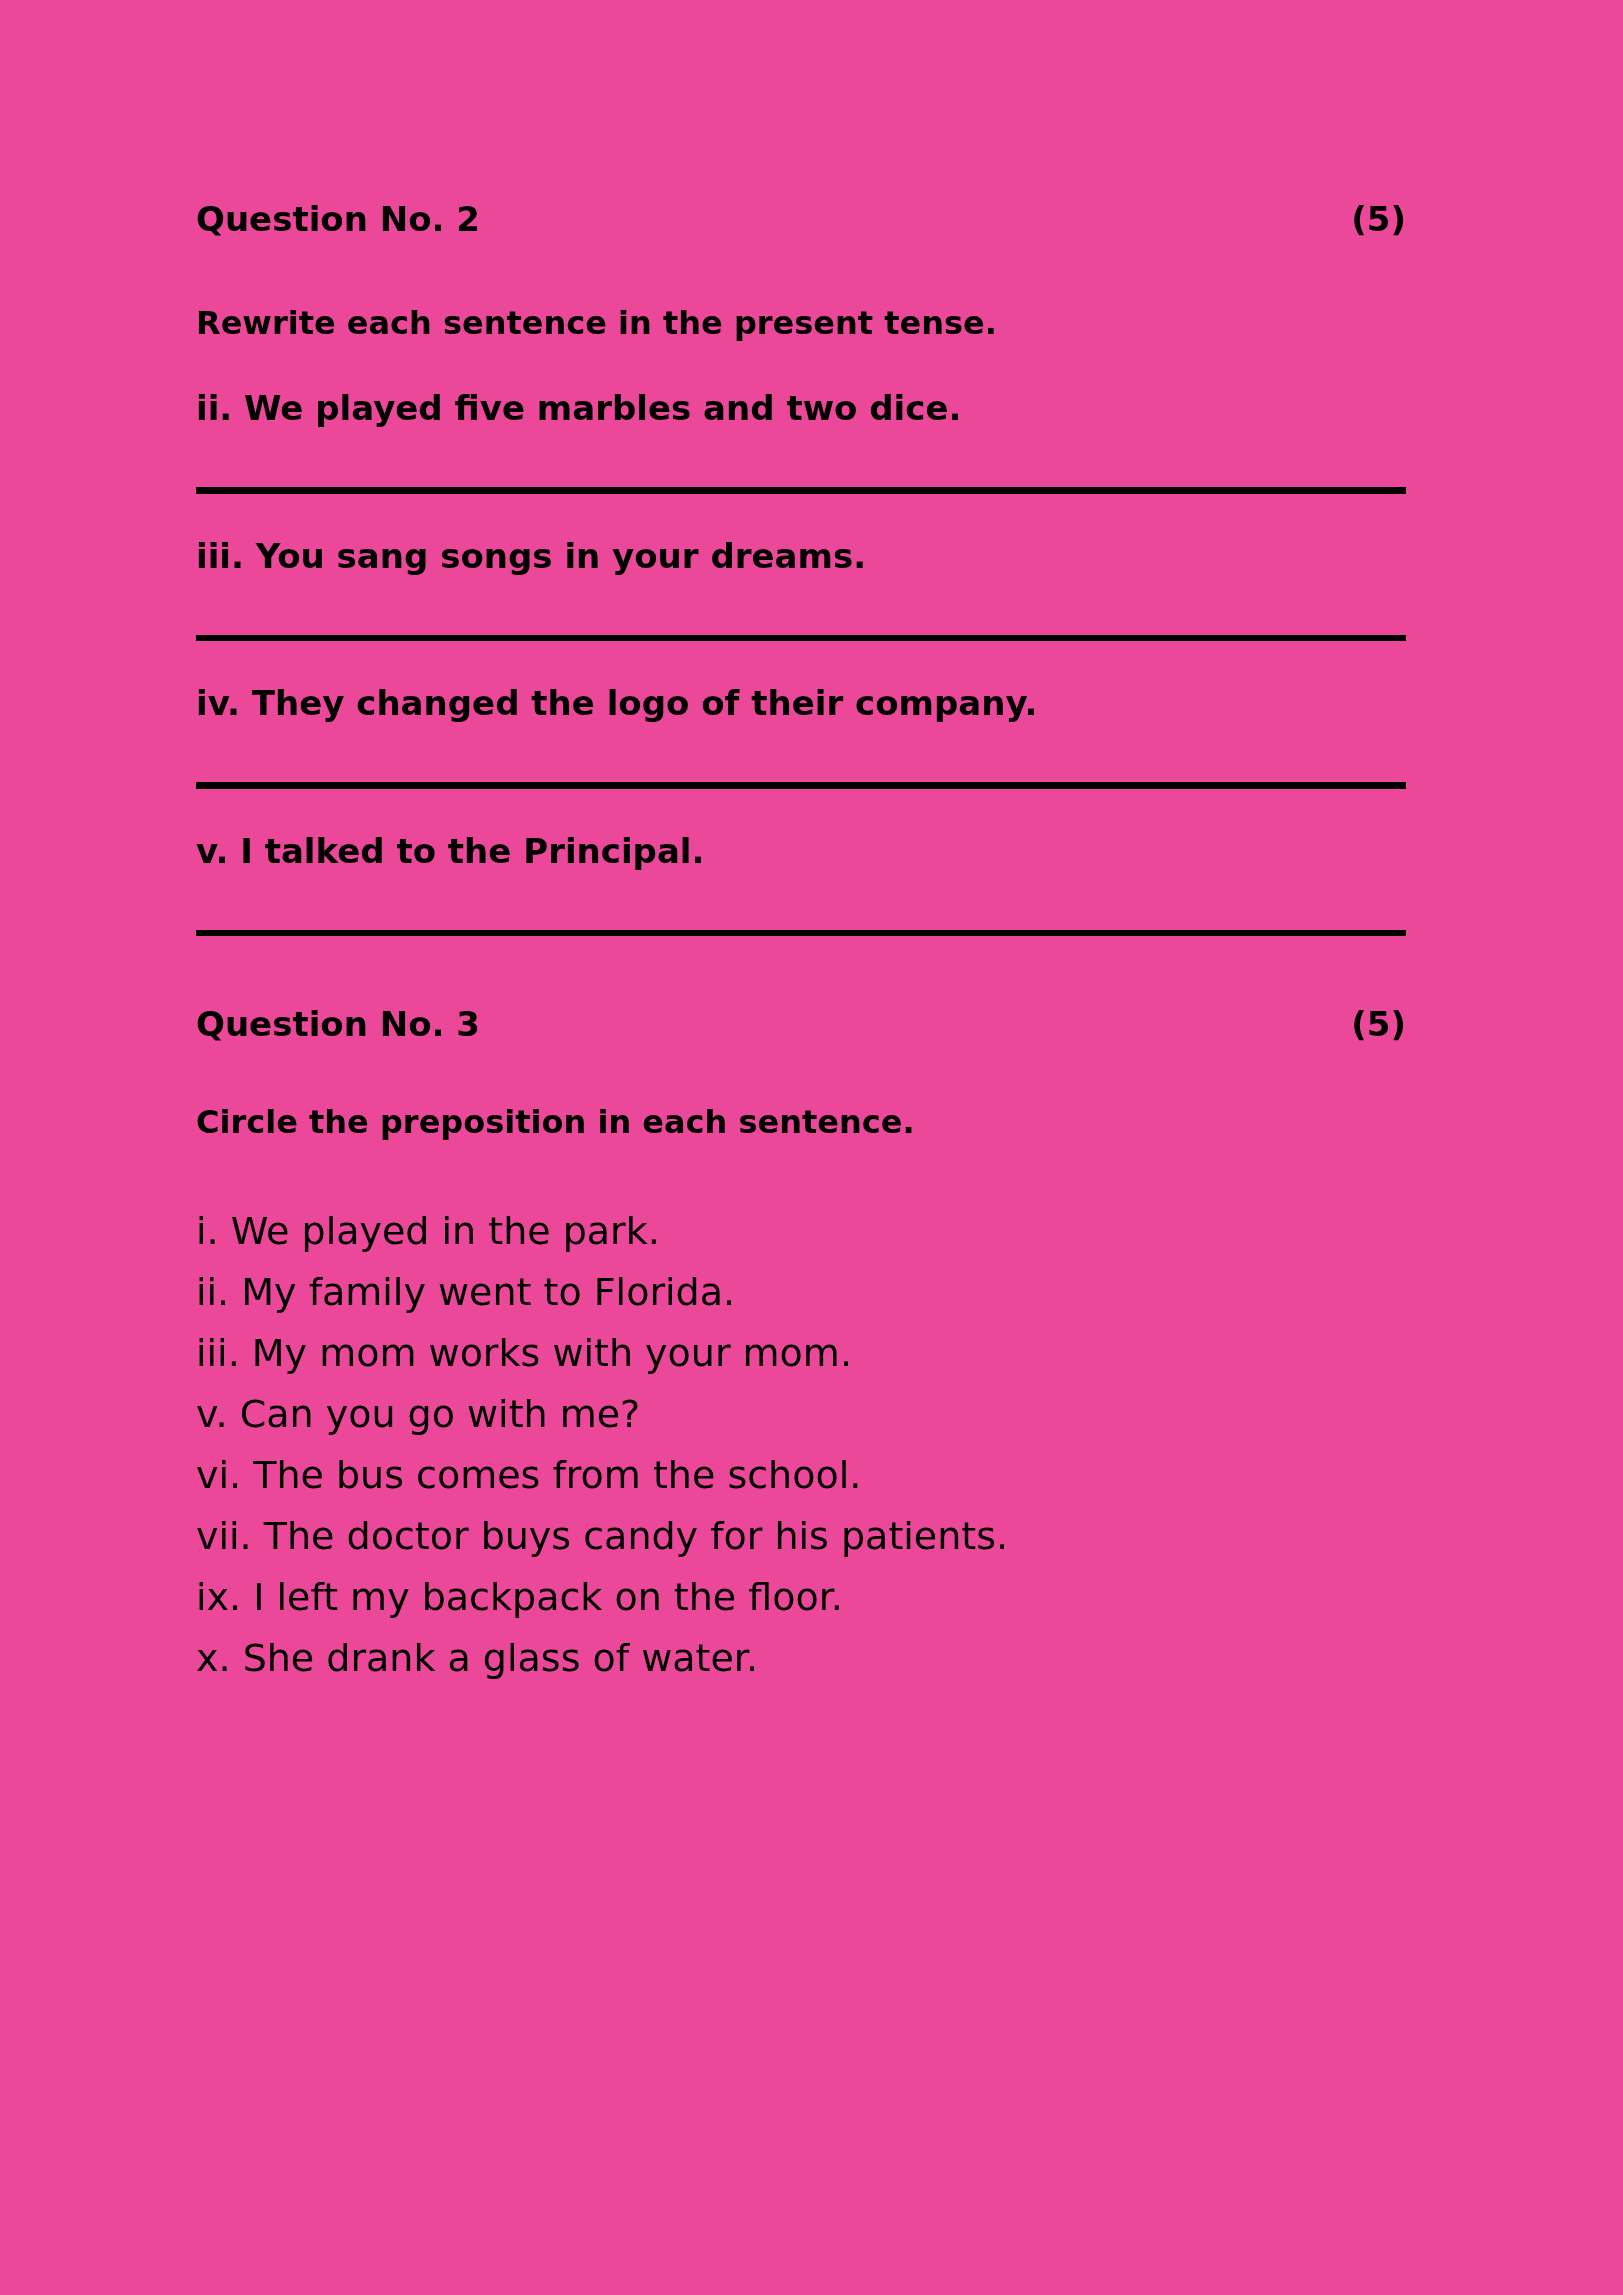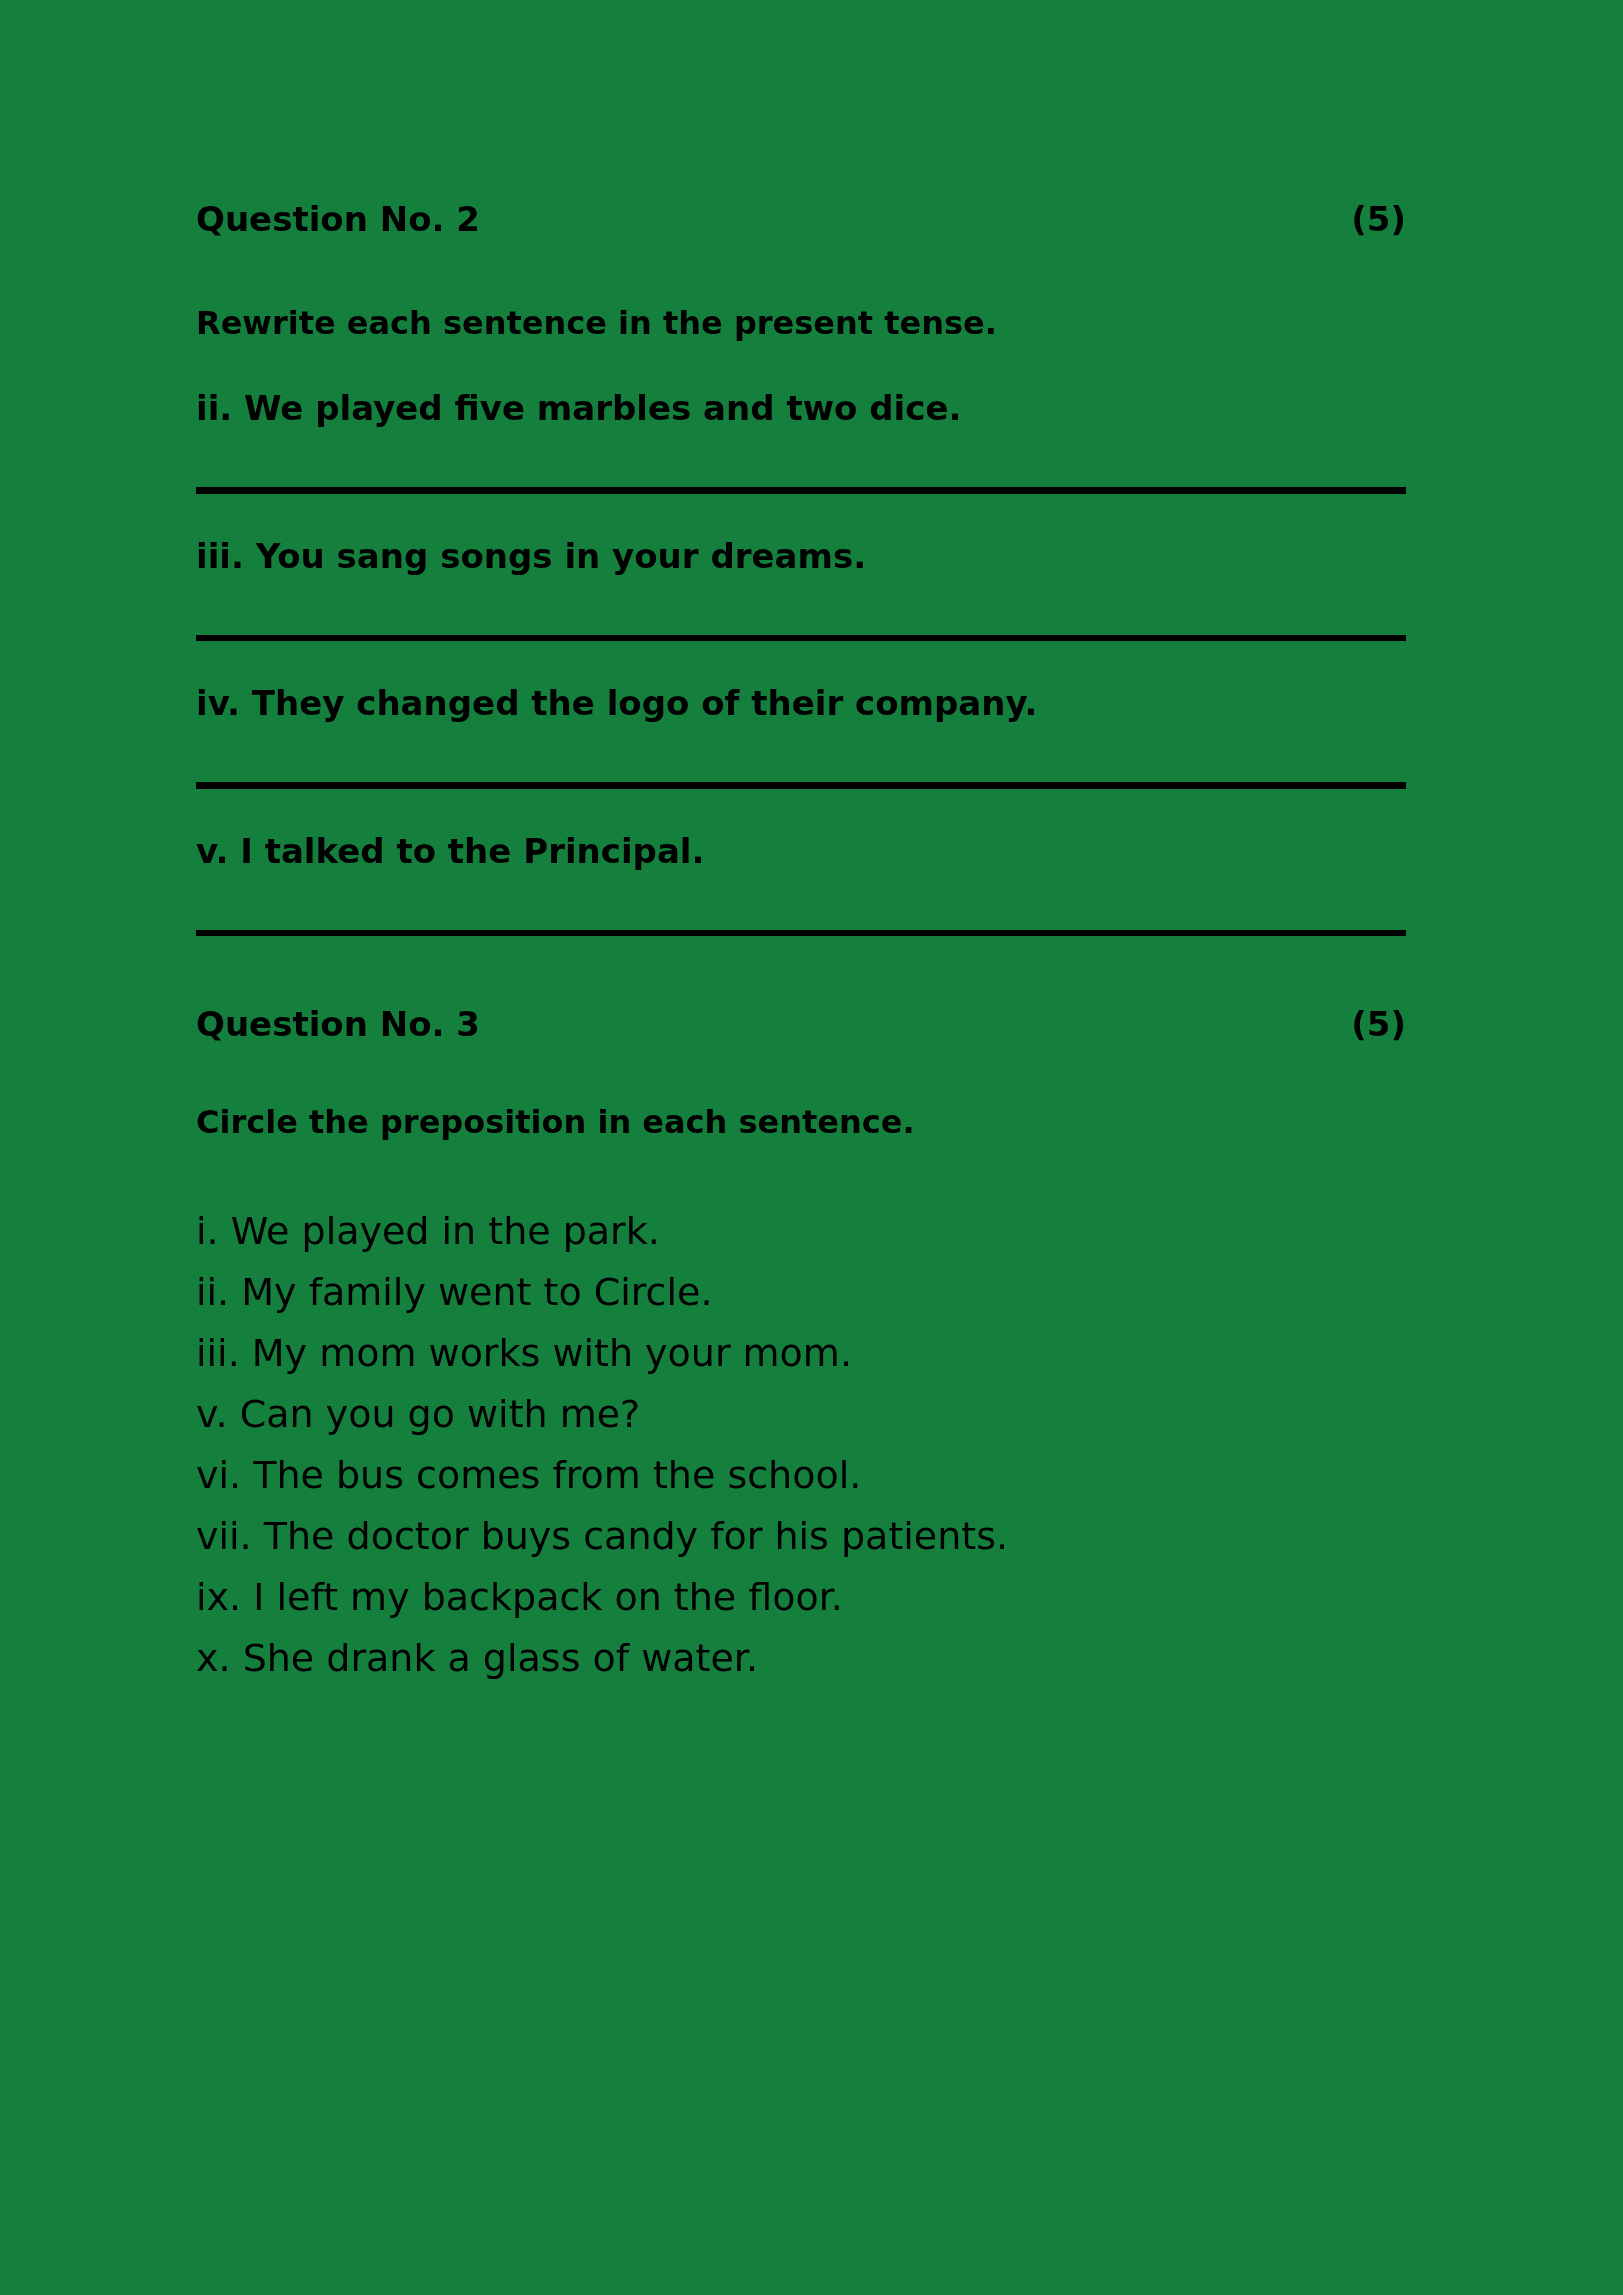--- a/index.html
+++ b/index.html
@@ -4,21 +4,21 @@
 <style>
   html, body {
     margin: 0;
     padding: 0;
     background: #ffffff;
   }
   .page {
     position: relative;
     width: 1623px;
     height: 2295px;
-    background: #15803d;
+    background: #ec4899;
     color: #000000;
     font-family: "DejaVu Sans", "Liberation Sans", sans-serif;
     box-sizing: border-box;
     padding: 196px 217px 0 196px;
     overflow: hidden;
   }
   .q-header {
     display: flex;
     justify-content: space-between;
     align-items: flex-start;
@@ -101,21 +101,21 @@
 
   <div class="q-header second">
     <span>Question No. 3</span>
     <span>(5)</span>
   </div>
 
   <div class="instruction q3">Circle the preposition in each sentence.</div>
 
   <div class="q3-list">
     <div class="q3-item">i. We played in the park.</div>
-    <div class="q3-item">ii. My family went to Circle.</div>
+    <div class="q3-item">ii. My family went to Florida.</div>
     <div class="q3-item">iii. My mom works with your mom.</div>
     <div class="q3-item">v. Can you go with me?</div>
     <div class="q3-item">vi. The bus comes from the school.</div>
     <div class="q3-item">vii. The doctor buys candy for his patients.</div>
     <div class="q3-item">ix. I left my backpack on the floor.</div>
     <div class="q3-item">x. She drank a glass of water.</div>
   </div>
 
 </div>
 

